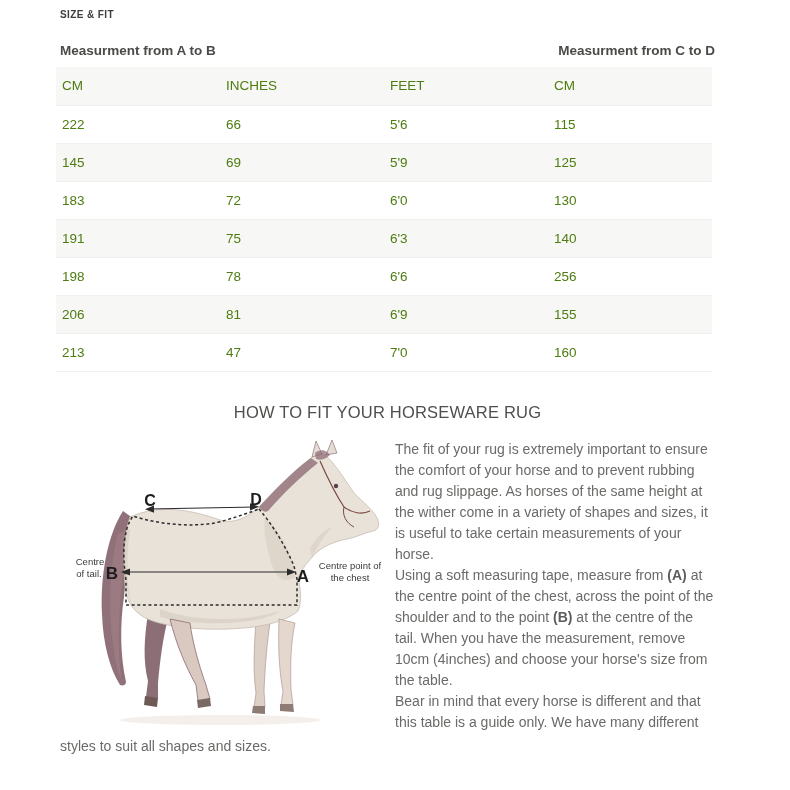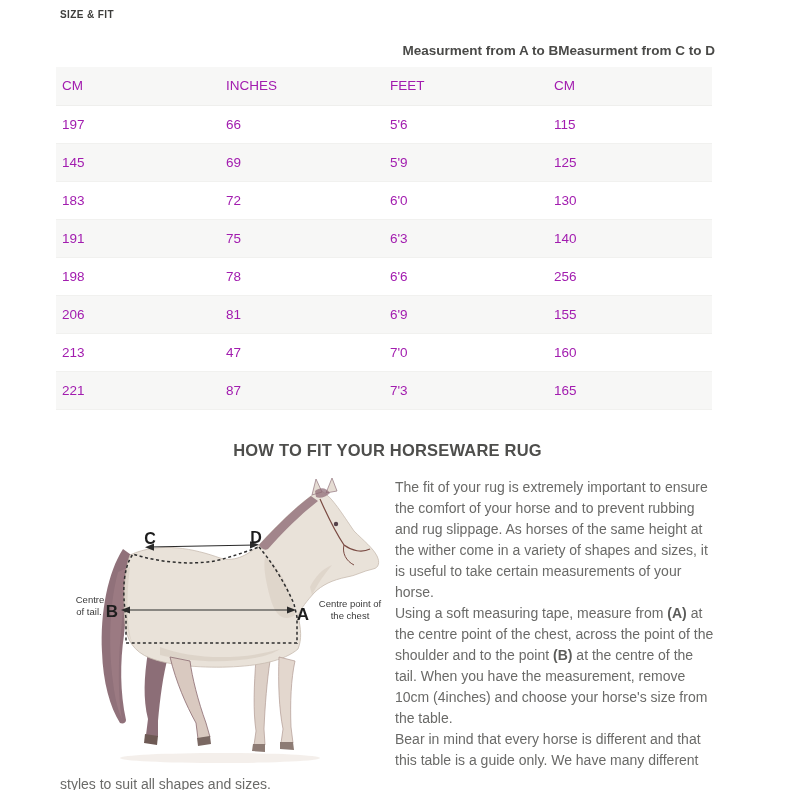--- a/index.html
+++ b/index.html
@@ -4,41 +4,41 @@
 <style>
   * { box-sizing: border-box; margin: 0; padding: 0; }
   html, body { width: 790px; background: #ffffff; font-family: "Liberation Sans", "DejaVu Sans", sans-serif; }
   .page { width: 790px; min-height: 790px; padding: 9px 75px 10px 60px; overflow: hidden; }
 
   .page-title {
     font-size: 10px; font-weight: bold; color: #3d3d3b; letter-spacing: 0.4px;
   }
 
   .group-header-row {
-    display: flex; justify-content: flex-end;
+    display: flex; justify-content: space-between;
     margin-top: 23px; margin-bottom: 9px;
     font-size: 13.5px; font-weight: bold; color: #4a4a48;
   }
 
   table.size-table {
     width: 656px; margin-left: -4px;
     border-collapse: collapse; table-layout: fixed;
   }
   table.size-table th, table.size-table td {
     height: 38px; padding: 0 0 0 6px;
     font-size: 13.5px; font-weight: normal; text-align: left;
-    color: #a21caf; vertical-align: middle;
+    color: #4d7c0f; vertical-align: middle;
   }
   table.size-table thead th { background: #f7f7f6; border-bottom: 1px solid #efefed; }
   table.size-table tbody tr { border-bottom: 1px solid #f1f1ef; }
   table.size-table tbody tr:nth-child(even) { background: #f7f7f6; }
 
   .fit-heading {
     margin-top: 31px; text-align: center;
-    font-size: 16.5px; font-weight: bold; color: #4e4e4c; letter-spacing: 0.2px;
+    font-size: 16.5px; font-weight: normal; color: #4e4e4c; letter-spacing: 0.2px;
   }
 
   .fit-body { margin-top: 17px; }
   .diagram { float: left; width: 335px; height: 292px; }
   .diagram svg { display: block; }
 
   .fit-text p { font-size: 14px; line-height: 21px; color: #6a6a68; }
   .fit-text .bold-ref { font-weight: bold; color: #5c5c5a; }
   .wrap-line { clear: both; font-size: 14px; line-height: 21px; color: #6a6a68; padding-top: 3px; }
 
@@ -62,21 +62,21 @@
     <thead>
       <tr>
           <th>CM</th>
           <th>INCHES</th>
           <th>FEET</th>
           <th>CM</th>
         </tr>
     </thead>
     <tbody>
         <tr>
-          <td>197</td>
+          <td>222</td>
           <td>66</td>
           <td>5'6</td>
           <td>115</td>
         </tr>
         <tr>
           <td>145</td>
           <td>69</td>
           <td>5'9</td>
           <td>125</td>
         </tr>
@@ -102,26 +102,20 @@
           <td>206</td>
           <td>81</td>
           <td>6'9</td>
           <td>155</td>
         </tr>
         <tr>
           <td>213</td>
           <td>47</td>
           <td>7'0</td>
           <td>160</td>
-        </tr>
-        <tr>
-          <td>221</td>
-          <td>87</td>
-          <td>7'3</td>
-          <td>165</td>
         </tr>
       </tbody>
   </table>
 
   <h2 class="fit-heading">HOW TO FIT YOUR HORSEWARE RUG</h2>
 
   <div class="fit-body">
 
     <div class="diagram">
       <svg width="335" height="292" viewBox="0 0 335 292">

